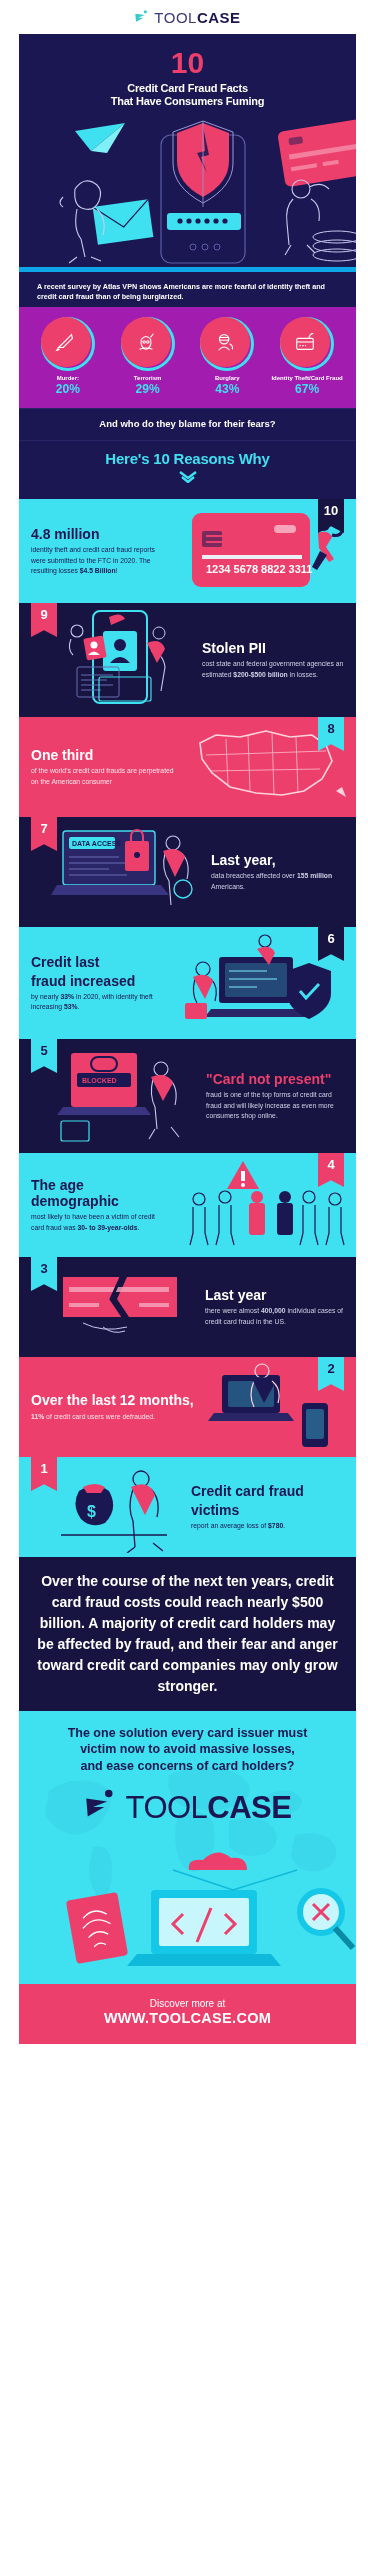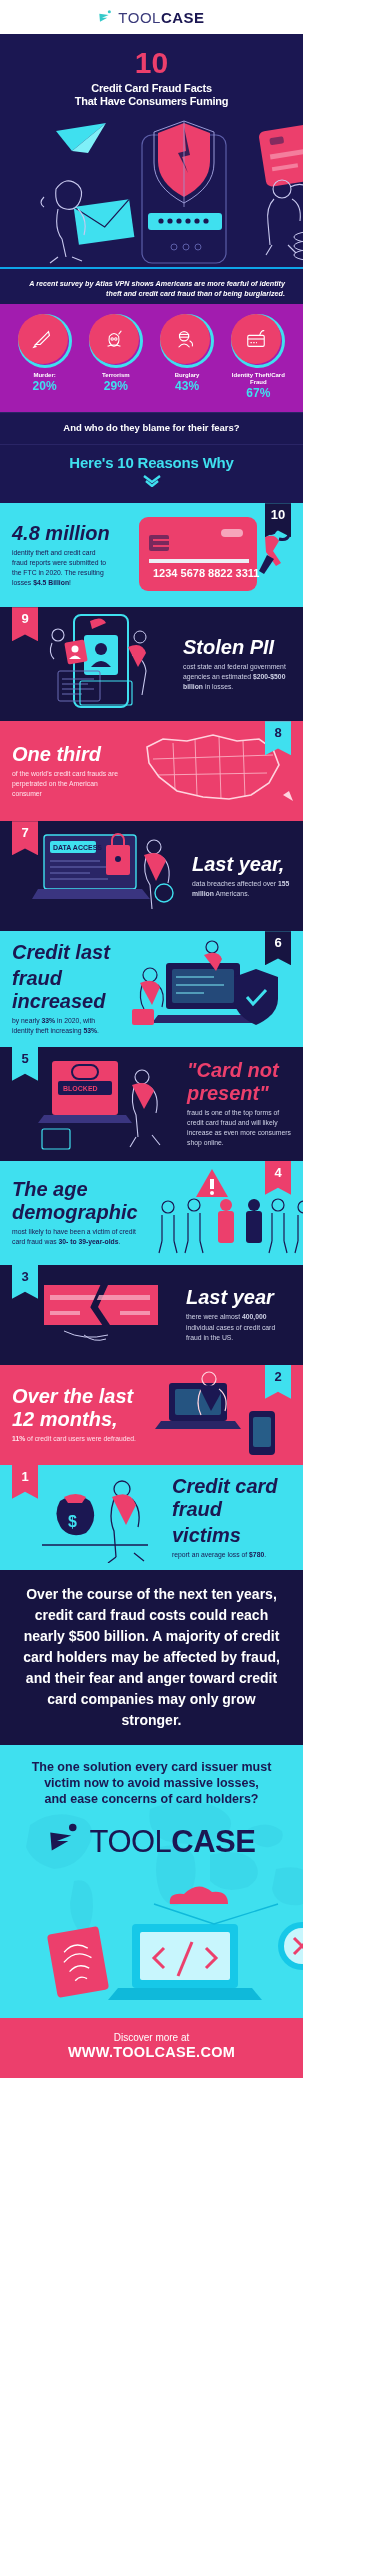--- a/index.html
+++ b/index.html
@@ -2,21 +2,21 @@
 <html><head>
 <meta charset="utf-8">
 <style>
   * { box-sizing: border-box; margin: 0; padding: 0; }
   body {
     width: 368px;
     font-family: "Liberation Sans", sans-serif;
     background: #ffffff;
     overflow-x: hidden;
   }
-  .page { width: 303px; position: relative; }
+  .page { width: 356px; position: relative; padding-left: 19px; }
 
   
   .logobar {
     background: #fff;
     height: 34px;
     display: flex;
     align-items: center;
     justify-content: center;
     gap: 4px;
   }
@@ -51,23 +51,22 @@
     height: 150px;
     position: relative;
     margin-top: 8px;
   }
   .hero-art svg { position:absolute; left:0; top:0; }
 
   
   .survey {
     background: #1b1752;
     padding: 10px 18px 4px;
-    text-align: right;
-    border-top: 2px solid #0ea5e9;
-    font-style: italic;
+    text-align: left;
+    border-top: 5px solid #0ea5e9;
   }
   .survey-text {
     color: #fff;
     font-size: 7.2px;
     font-weight: 700;
     line-height: 1.45;
   }
   .stats {
     display: flex;
     justify-content: space-between;
@@ -118,21 +117,21 @@
   
   .fact {
     position: relative;
     display: flex;
     align-items: center;
     min-height: 100px;
     overflow: hidden;
   }
   .fact-body { padding: 10px 12px; }
   .fact-h {
-    font-size: 20px; font-weight: 700; line-height: 1.15; margin-bottom: 3px; font-style: italic;
+    font-size: 14px; font-weight: 700; line-height: 1.15; margin-bottom: 3px;
   }
   .fact-p { font-size: 6.8px; line-height: 1.5; }
   .fact-p b { font-weight: 700; }
 
   
   .ribbon {
     position: absolute;
     top: 0;
     width: 26px; height: 34px;
     display: flex; align-items: flex-start; justify-content: center;

